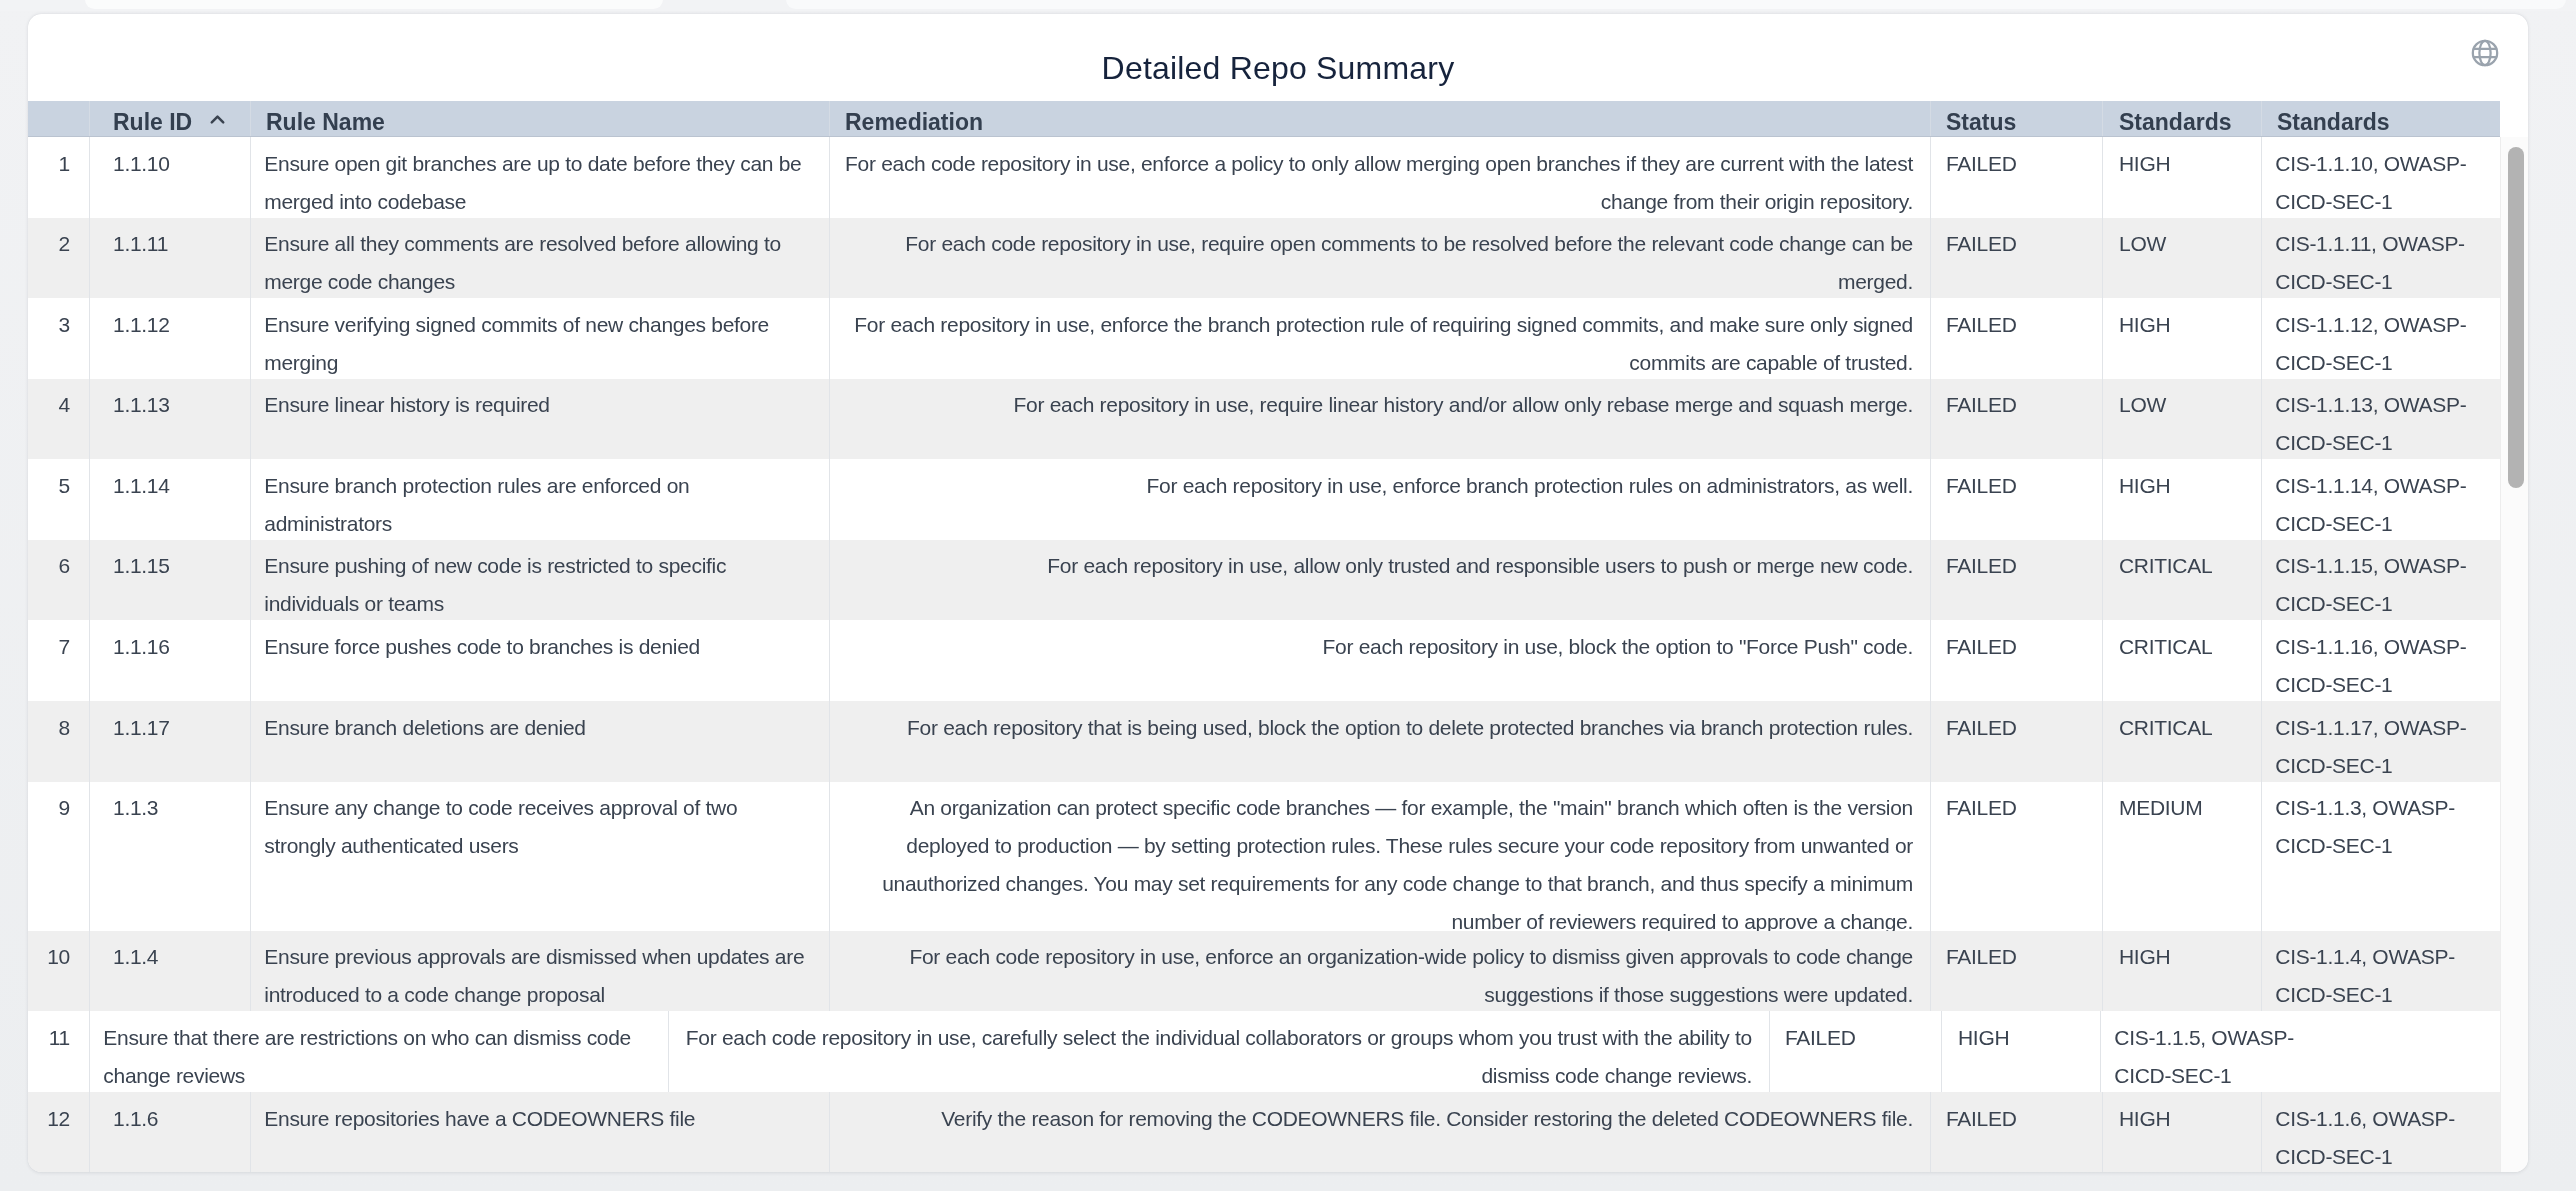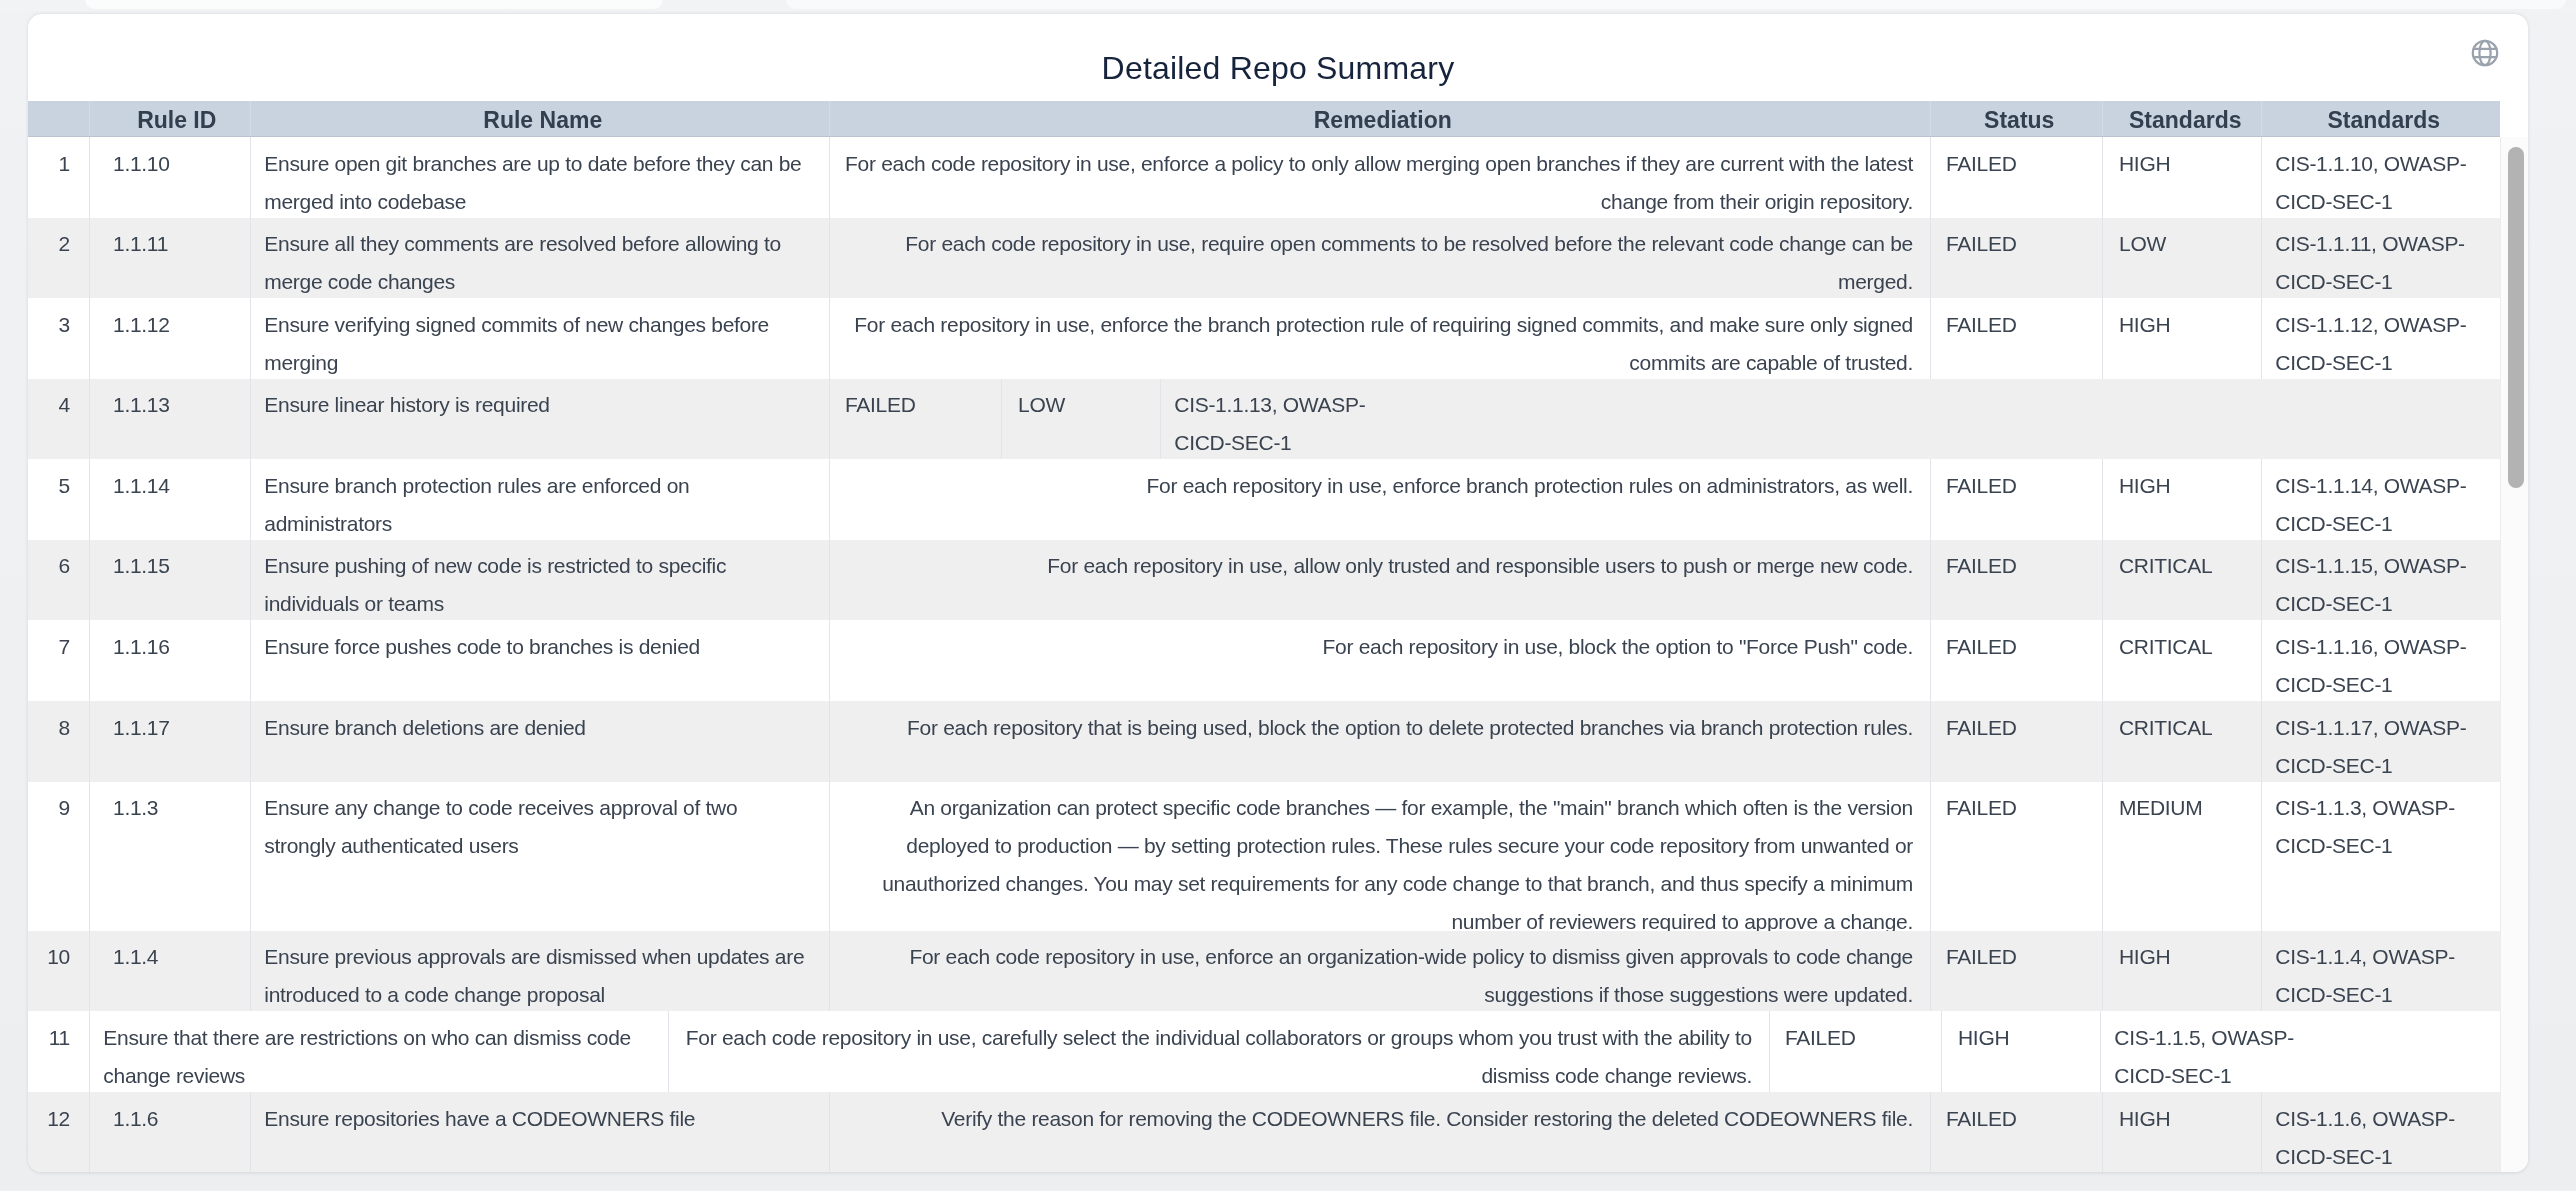--- a/index.html
+++ b/index.html
@@ -23,21 +23,21 @@
   .globe-btn { position:absolute; left:2442px; top:24px; width:30px; height:30px;
     cursor:pointer; color:#9aa3ad; }
   .globe-btn svg { width:30px; height:30px; display:block; }
 
   .table { position:absolute; left:0; top:87px; width:2500px; bottom:0; }
 
   .thead { display:flex; width:2472px; height:36px; background:var(--header_bg,#c9d3e0);
     border-bottom:0.9px solid #bac3d0; }
   .th { font-size:23px; font-weight:700; color:var(--header_text,#333f4f);
     padding:5.7px 9.5px 0 15px; border-left:0.9px solid #d4dbe4; white-space:nowrap;
-    display:flex; align-items:center; cursor:pointer;flex-direction:column; }
+    display:flex; align-items:flex-end; cursor:pointer; }
   .th:first-child { border-left:none; }
   .sort-icon { margin-left:15px; margin-top:5.7px; display:inline-block; }
 
   .rows { position:absolute; top:36px; bottom:0; left:0; width:2472px;
     display:flex; flex-direction:column; overflow:hidden; }
   .tr { display:flex; min-height:80px; background:#ffffff; }
   .tr.stripe { background:var(--stripe,#efefef); }
   .tr:last-child { flex:1; }
   .td { font-size:21px; letter-spacing:-0.3px; line-height:38px; padding:7.6px 17px 5.7px 13.3px;
     color:var(--text_color,#3a4350); border-left:0.9px solid #e1e4e8; overflow:hidden; }
@@ -130,20 +130,21 @@
     <div class="td col-remediation">For each repository in use, enforce the branch protection rule of requiring signed commits, and make sure only signed commits are capable of trusted.</div>
     <div class="td col-status">FAILED</div>
     <div class="td col-severity">HIGH</div>
     <div class="td col-standards">CIS-1.1.12, OWASP-CICD-SEC-1</div>
   </div>
 
   <div class="tr stripe">
     <div class="td col-num">4</div>
     <div class="td col-rule_id">1.1.13</div>
     <div class="td col-rule_name">Ensure linear history is required</div>
+    <div class="td col-remediation">For each repository in use, require linear history and/or allow only rebase merge and squash merge.</div>
     <div class="td col-status">FAILED</div>
     <div class="td col-severity">LOW</div>
     <div class="td col-standards">CIS-1.1.13, OWASP-CICD-SEC-1</div>
   </div>
 
   <div class="tr">
     <div class="td col-num">5</div>
     <div class="td col-rule_id">1.1.14</div>
     <div class="td col-rule_name">Ensure branch protection rules are enforced on administrators</div>
     <div class="td col-remediation">For each repository in use, enforce branch protection rules on administrators, as well.</div>

